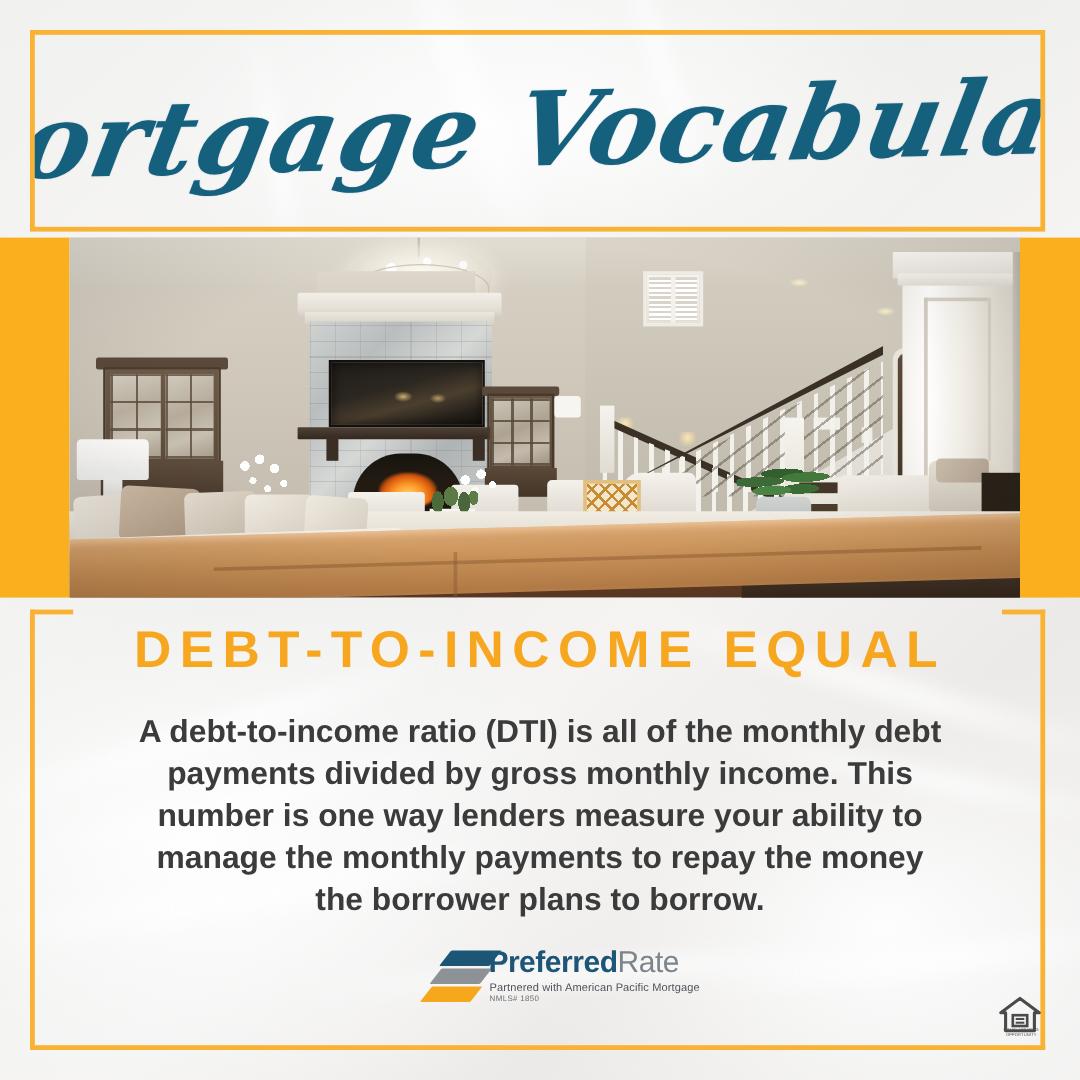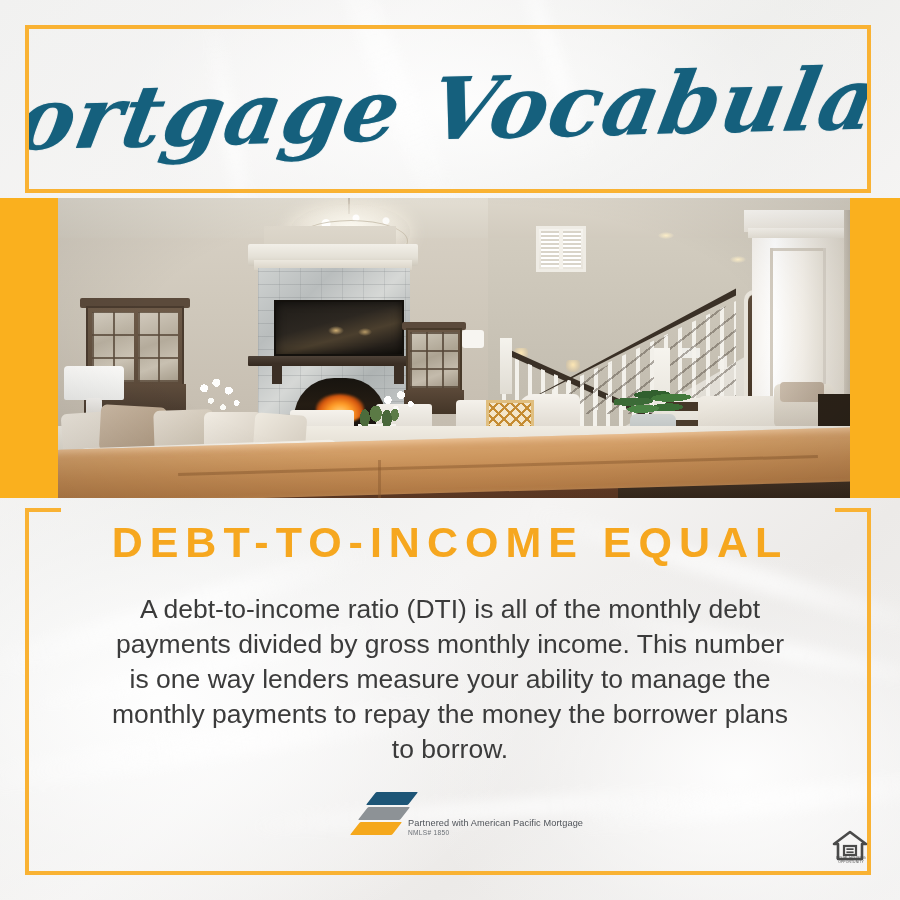--- a/index.html
+++ b/index.html
@@ -552,21 +552,21 @@
     color: #F6A71F;
     white-space: nowrap;
   }
 
   #body-copy {
     position: absolute;
     left: 108px; top: 592px;
     width: 684px;
     text-align: center;
     font-family: "Liberation Sans", sans-serif;
-    font-weight: 400;
+    font-weight: 700;
     font-size: 26.5px;
     line-height: 35px;
     color: #3b3b3b;
   }
 
   
   #logo {
     position: absolute;
     left: 355px; top: 788px;
     width: 212px; height: 56px;
@@ -782,20 +782,21 @@
   <div id="subtitle">DEBT-TO-INCOME EQUAL</div>
 
   <div id="body-copy">A debt-to-income ratio (DTI) is all of the monthly debt payments divided by gross monthly income. This number is one way lenders measure your ability to manage the monthly payments to repay the money the borrower plans to borrow.</div>
 
   <div id="logo">
     <div id="logo-mark">
       <div class="bar" id="bar-navy"></div>
       <div class="bar" id="bar-gray"></div>
       <div class="bar" id="bar-amber"></div>
     </div>
+    <div id="logo-wordmark"><span id="word-preferred">Preferred</span><span id="word-rate">Rate</span></div>
     <div id="logo-tagline">Partnered with American Pacific Mortgage</div>
     <div id="logo-nmls">NMLS# 1850</div>
   </div>
 
   <div id="eho">
     <svg width="36" height="36" viewBox="0 0 36 36" aria-hidden="true">
       <path d="M18 4 L34 16 L30 16 L30 31 L6 31 L6 16 L2 16 Z" fill="none" stroke="#4a4a4a" stroke-width="2.6" stroke-linejoin="round"></path>
       <rect x="12" y="18" width="12" height="9" fill="none" stroke="#4a4a4a" stroke-width="2.2"></rect>
       <rect x="14.4" y="20.3" width="7.2" height="1.7" fill="#4a4a4a"></rect>
       <rect x="14.4" y="23.4" width="7.2" height="1.7" fill="#4a4a4a"></rect>

